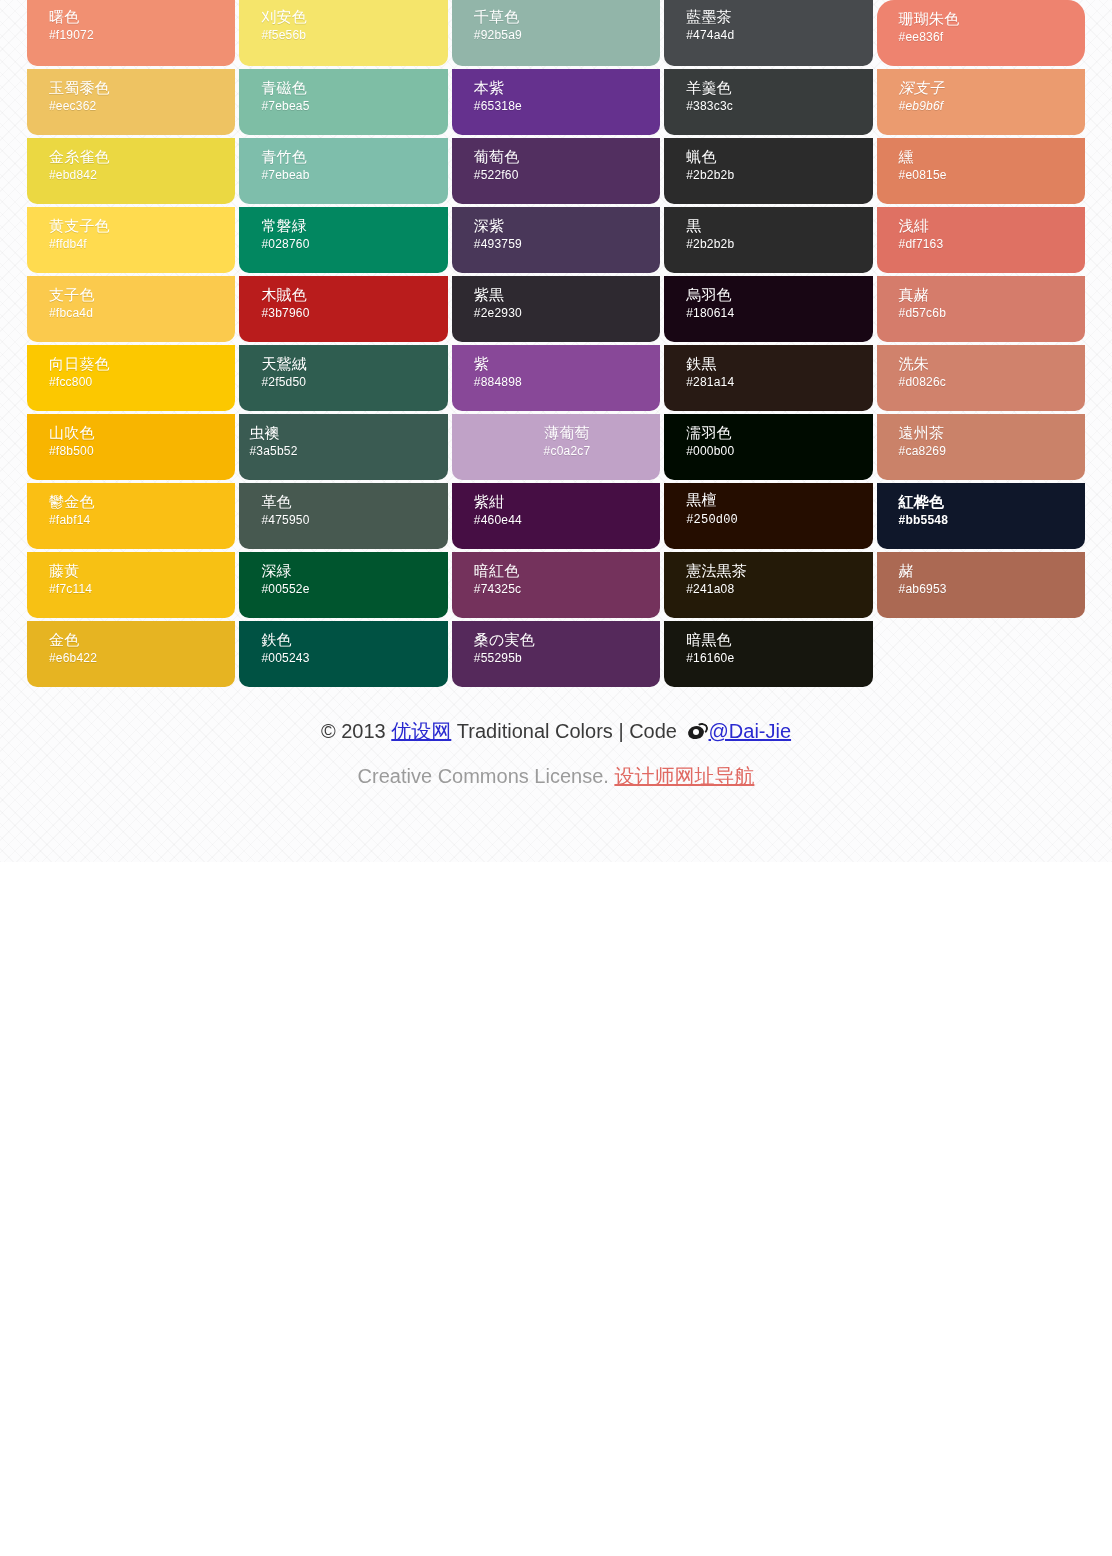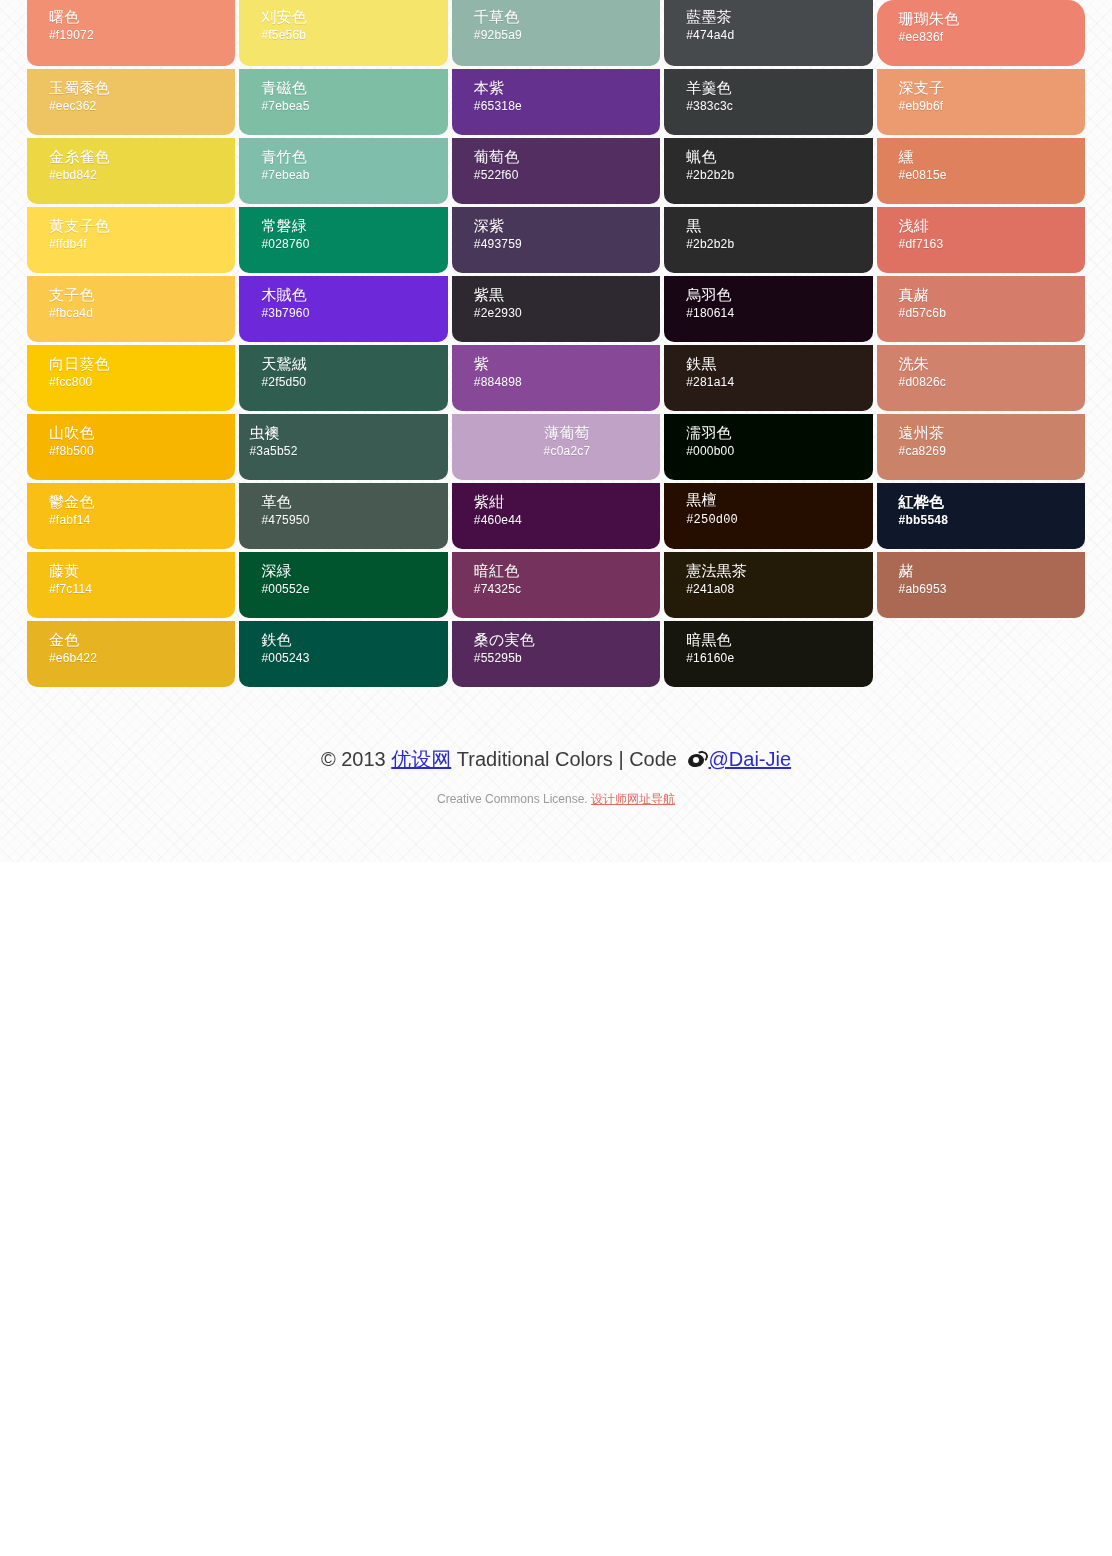--- a/index.html
+++ b/index.html
@@ -71,21 +71,21 @@
     display: block;
     letter-spacing: 0.2px;
     text-shadow: 0 1px 0 rgba(0,0,0,0.12);
   }
 
   
   .footer {
     width: 1058px;
     margin: 0 auto;
     text-align: center;
-    padding-top: 56px;
+    padding-top: 28px;
   }
   .footer-line1 {
     font-size: 20px;
     color: #3a3a3a;
     line-height: 1.6;
     white-space: nowrap;
   }
   .footer-line1 a {
     color: #2a2ad0;
     text-decoration: underline;
@@ -117,21 +117,21 @@
     position: absolute;
     right: 0; top: 0px;
     width: 8px; height: 7px;
     border: 2px solid #1c1c1c;
     border-bottom-color: transparent;
     border-left-color: transparent;
     border-radius: 50%;
     transform: rotate(8deg);
   }
   .footer-line2 {
-    font-size: 12px;
+    font-size: 20px;
     color: #9b9b9b;
     padding-top: 16px;
   }
   .footer-line2 .nav-link {
     color: #e06a63;
   }
 </style>
 </head>
 <body>
 
@@ -169,21 +169,21 @@
         <span class="chex">#7ebea5</span>
       </div>
       <div class="swatch" style="background: rgb(101, 49, 142);">
         <span class="cname">本紫</span>
         <span class="chex">#65318e</span>
       </div>
       <div class="swatch" style="background: rgb(56, 60, 60);">
         <span class="cname">羊羹色</span>
         <span class="chex">#383c3c</span>
       </div>
-      <div class="swatch" style="background: rgb(235, 155, 111);">
+      <div class="swatch" style="background: rgb(235, 155, 111); font-style: italic;">
         <span class="cname">深支子</span>
         <span class="chex">#eb9b6f</span>
       </div>
       <div class="swatch" style="background: rgb(235, 216, 66);">
         <span class="cname">金糸雀色</span>
         <span class="chex">#ebd842</span>
       </div>
       <div class="swatch" style="background: rgb(126, 190, 171);">
         <span class="cname">青竹色</span>
         <span class="chex">#7ebeab</span>
@@ -217,21 +217,21 @@
         <span class="chex">#2b2b2b</span>
       </div>
       <div class="swatch" style="background: rgb(223, 113, 99);">
         <span class="cname">浅緋</span>
         <span class="chex">#df7163</span>
       </div>
       <div class="swatch" style="background: rgb(251, 202, 77);">
         <span class="cname">支子色</span>
         <span class="chex">#fbca4d</span>
       </div>
-      <div class="swatch" style="background: #6d28d9;">
+      <div class="swatch" style="background: #b91c1c;">
         <span class="cname">木賊色</span>
         <span class="chex">#3b7960</span>
       </div>
       <div class="swatch" style="background: rgb(46, 41, 48);">
         <span class="cname">紫黒</span>
         <span class="chex">#2e2930</span>
       </div>
       <div class="swatch" style="background: rgb(24, 6, 20);">
         <span class="cname">烏羽色</span>
         <span class="chex">#180614</span>

